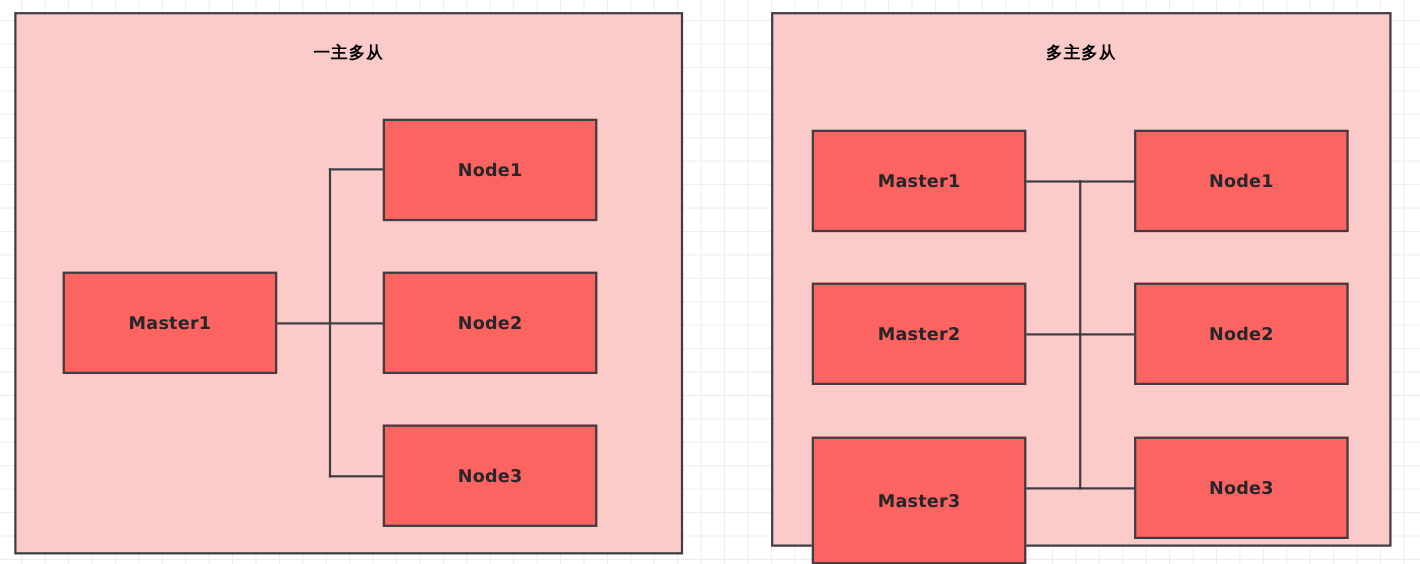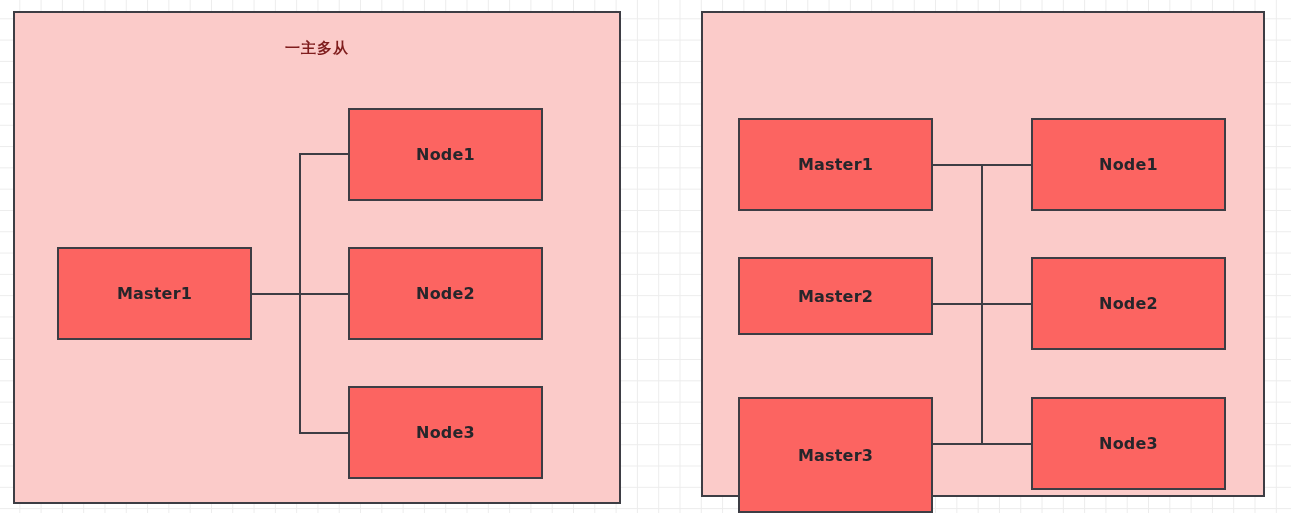--- a/index.html
+++ b/index.html
@@ -27,21 +27,21 @@
     border: 2px solid #3d3d44;
   }
   .panel-title {
     position: absolute;
     top: 28px;
     left: 0;
     right: 0;
     text-align: center;
     font-size: 15px;
     font-weight: bold;
-    color: #7f1d1d;
+    color: #000000;
     letter-spacing: 1px;
     line-height: 1;
   }
   .node {
     position: absolute;
     box-sizing: border-box;
     background: #FC6461;
     border: 2px solid #3d3d44;
     display: flex;
     align-items: center;
@@ -87,37 +87,38 @@
       <span>Node2</span>
     </div>
 
     <div class="node" style="left:333px; top:373px; width:195px; height:93px;">
       <span>Node3</span>
     </div>
   </div>
 
   <div class="panel" style="left:701px; top:11px; width:564px; height:486px;">
 
+    <div class="panel-title">多主多从</div>
 
     <div class="edge v" style="left:278px; top:151px; height:280px;"></div>
 
     <div class="edge h" style="left:229px; top:151px; width:51px;"></div>
     <div class="edge h" style="left:278px; top:151px; width:51px;"></div>
 
     <div class="edge h" style="left:229px; top:290px; width:51px;"></div>
     <div class="edge h" style="left:278px; top:290px; width:51px;"></div>
 
     <div class="edge h" style="left:229px; top:430px; width:51px;"></div>
     <div class="edge h" style="left:278px; top:430px; width:51px;"></div>
 
     <div class="node" style="left:35px; top:105px; width:195px; height:93px;">
       <span>Master1</span>
     </div>
 
-    <div class="node" style="left:35px; top:244px; width:195px; height:78px;">
+    <div class="node" style="left:35px; top:244px; width:195px; height:93px;">
       <span>Master2</span>
     </div>
 
     <div class="node" style="left:35px; top:384px; width:195px; height:116px;">
       <span>Master3</span>
     </div>
 
     <div class="node" style="left:328px; top:105px; width:195px; height:93px;">
       <span>Node1</span>
     </div>

